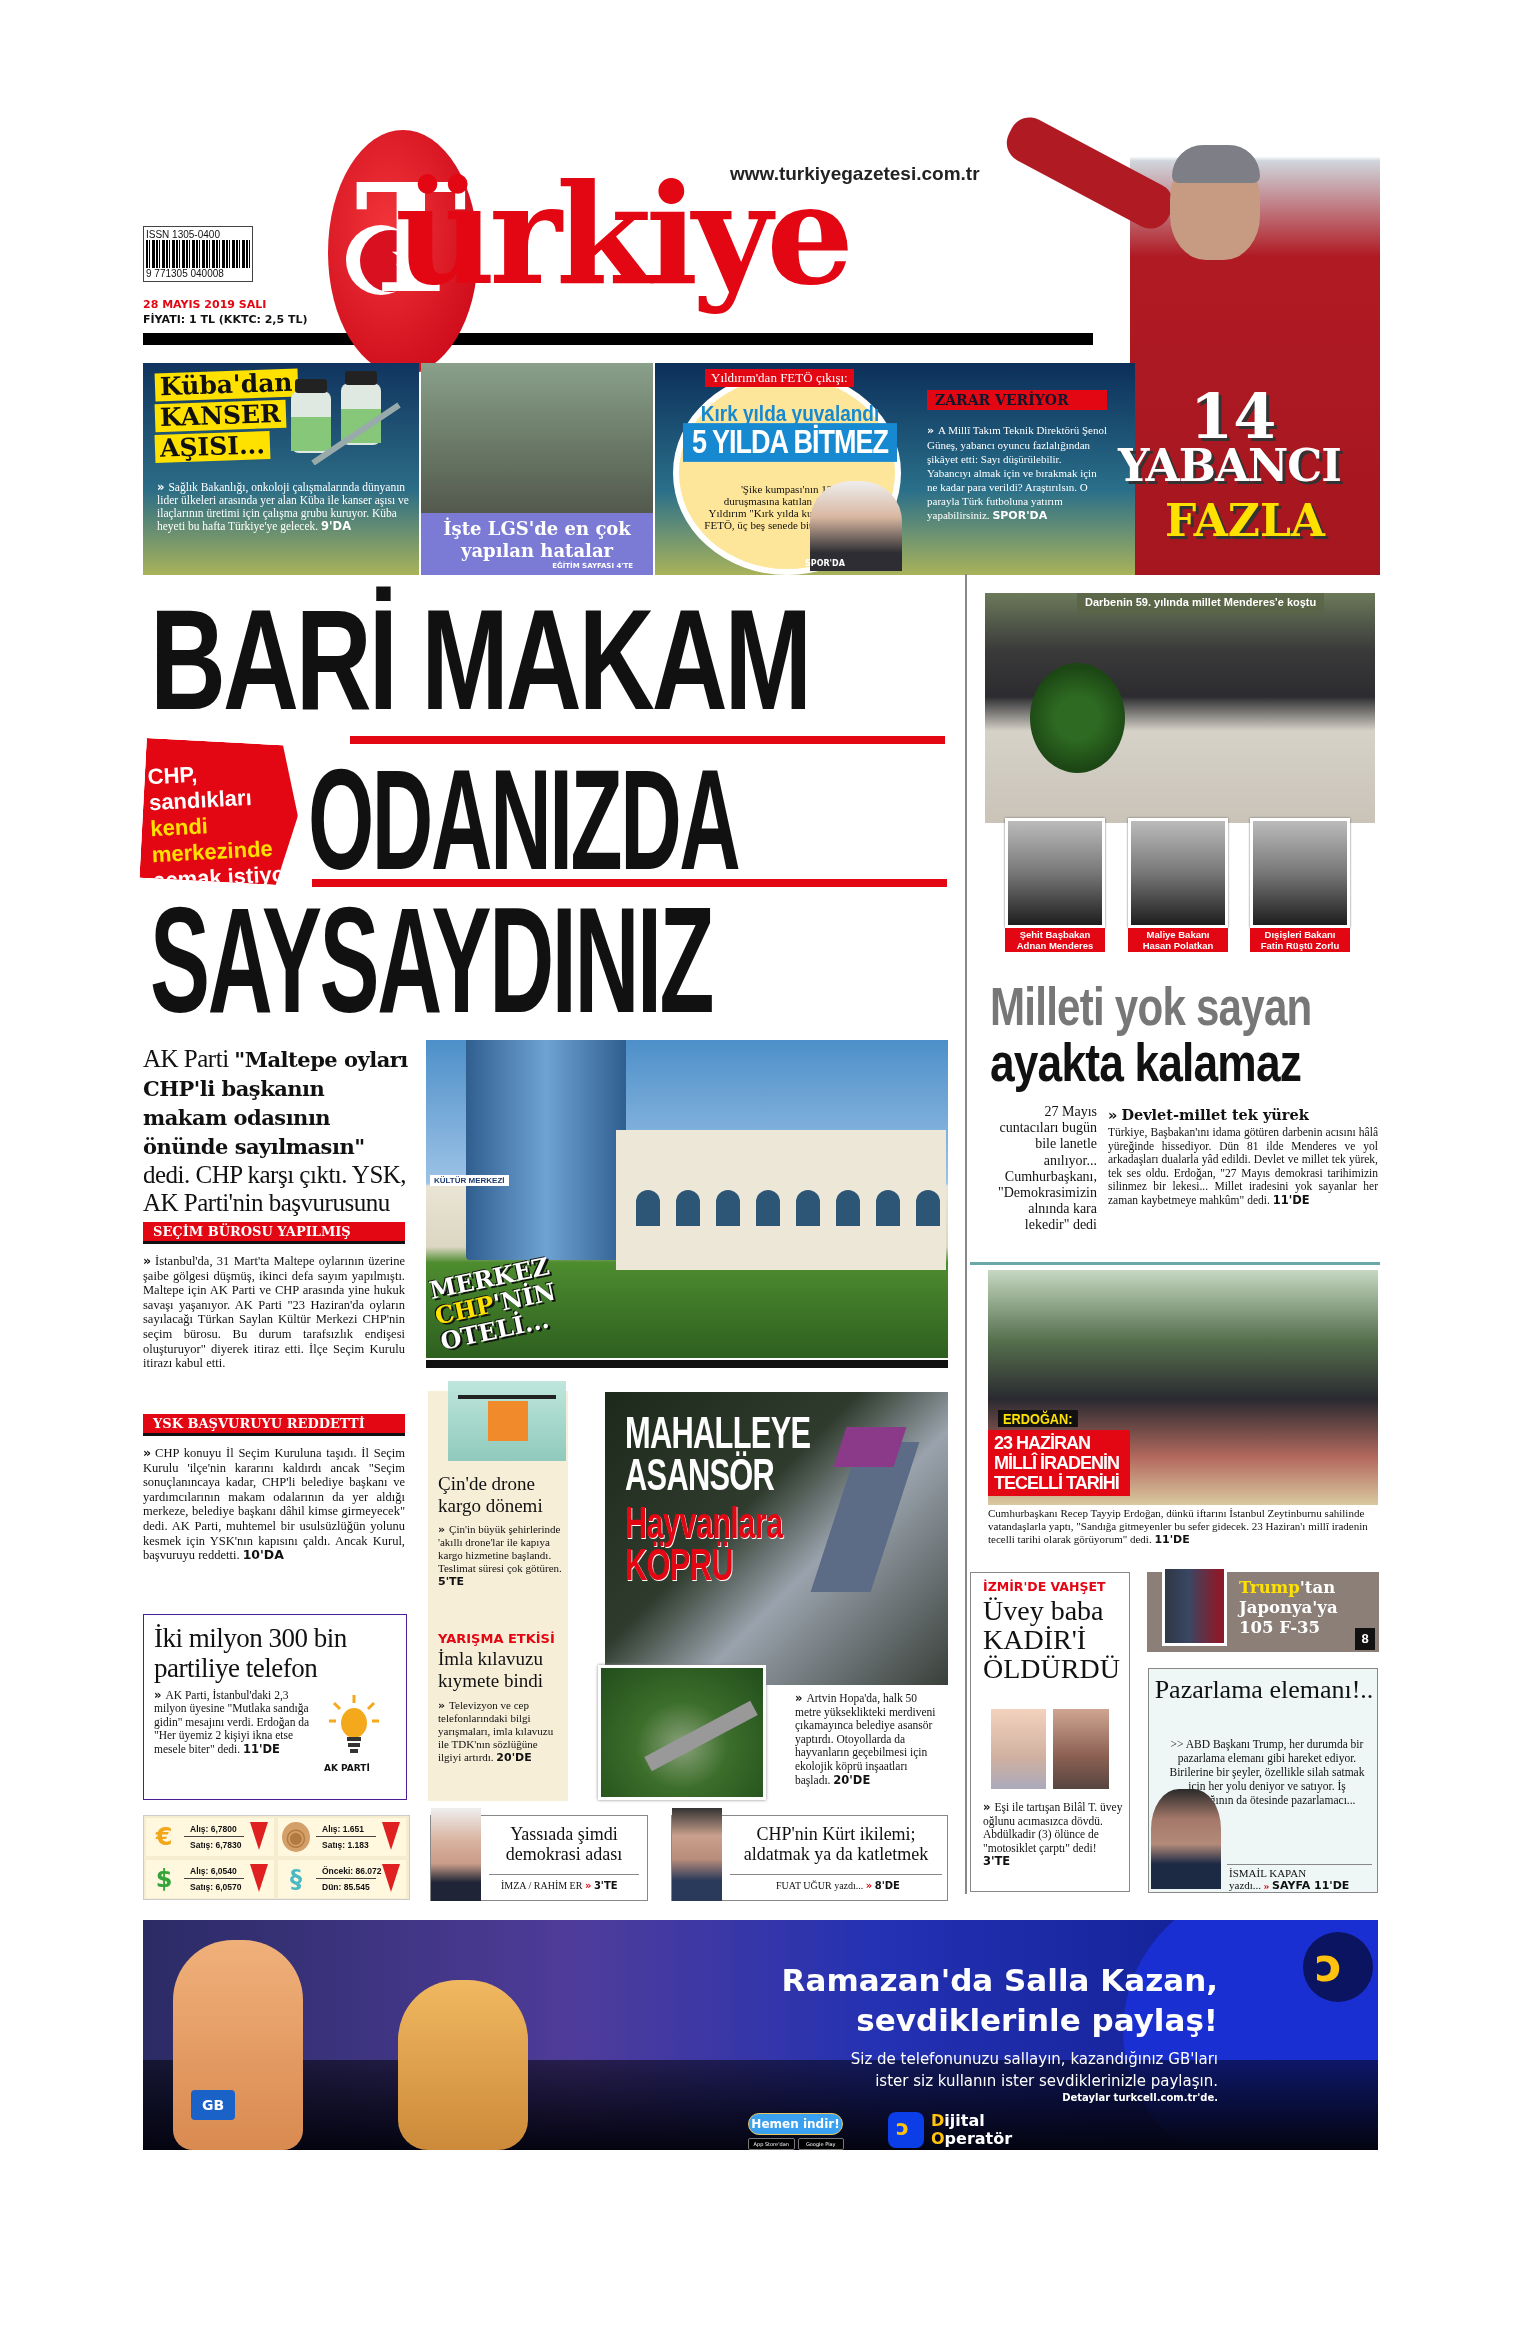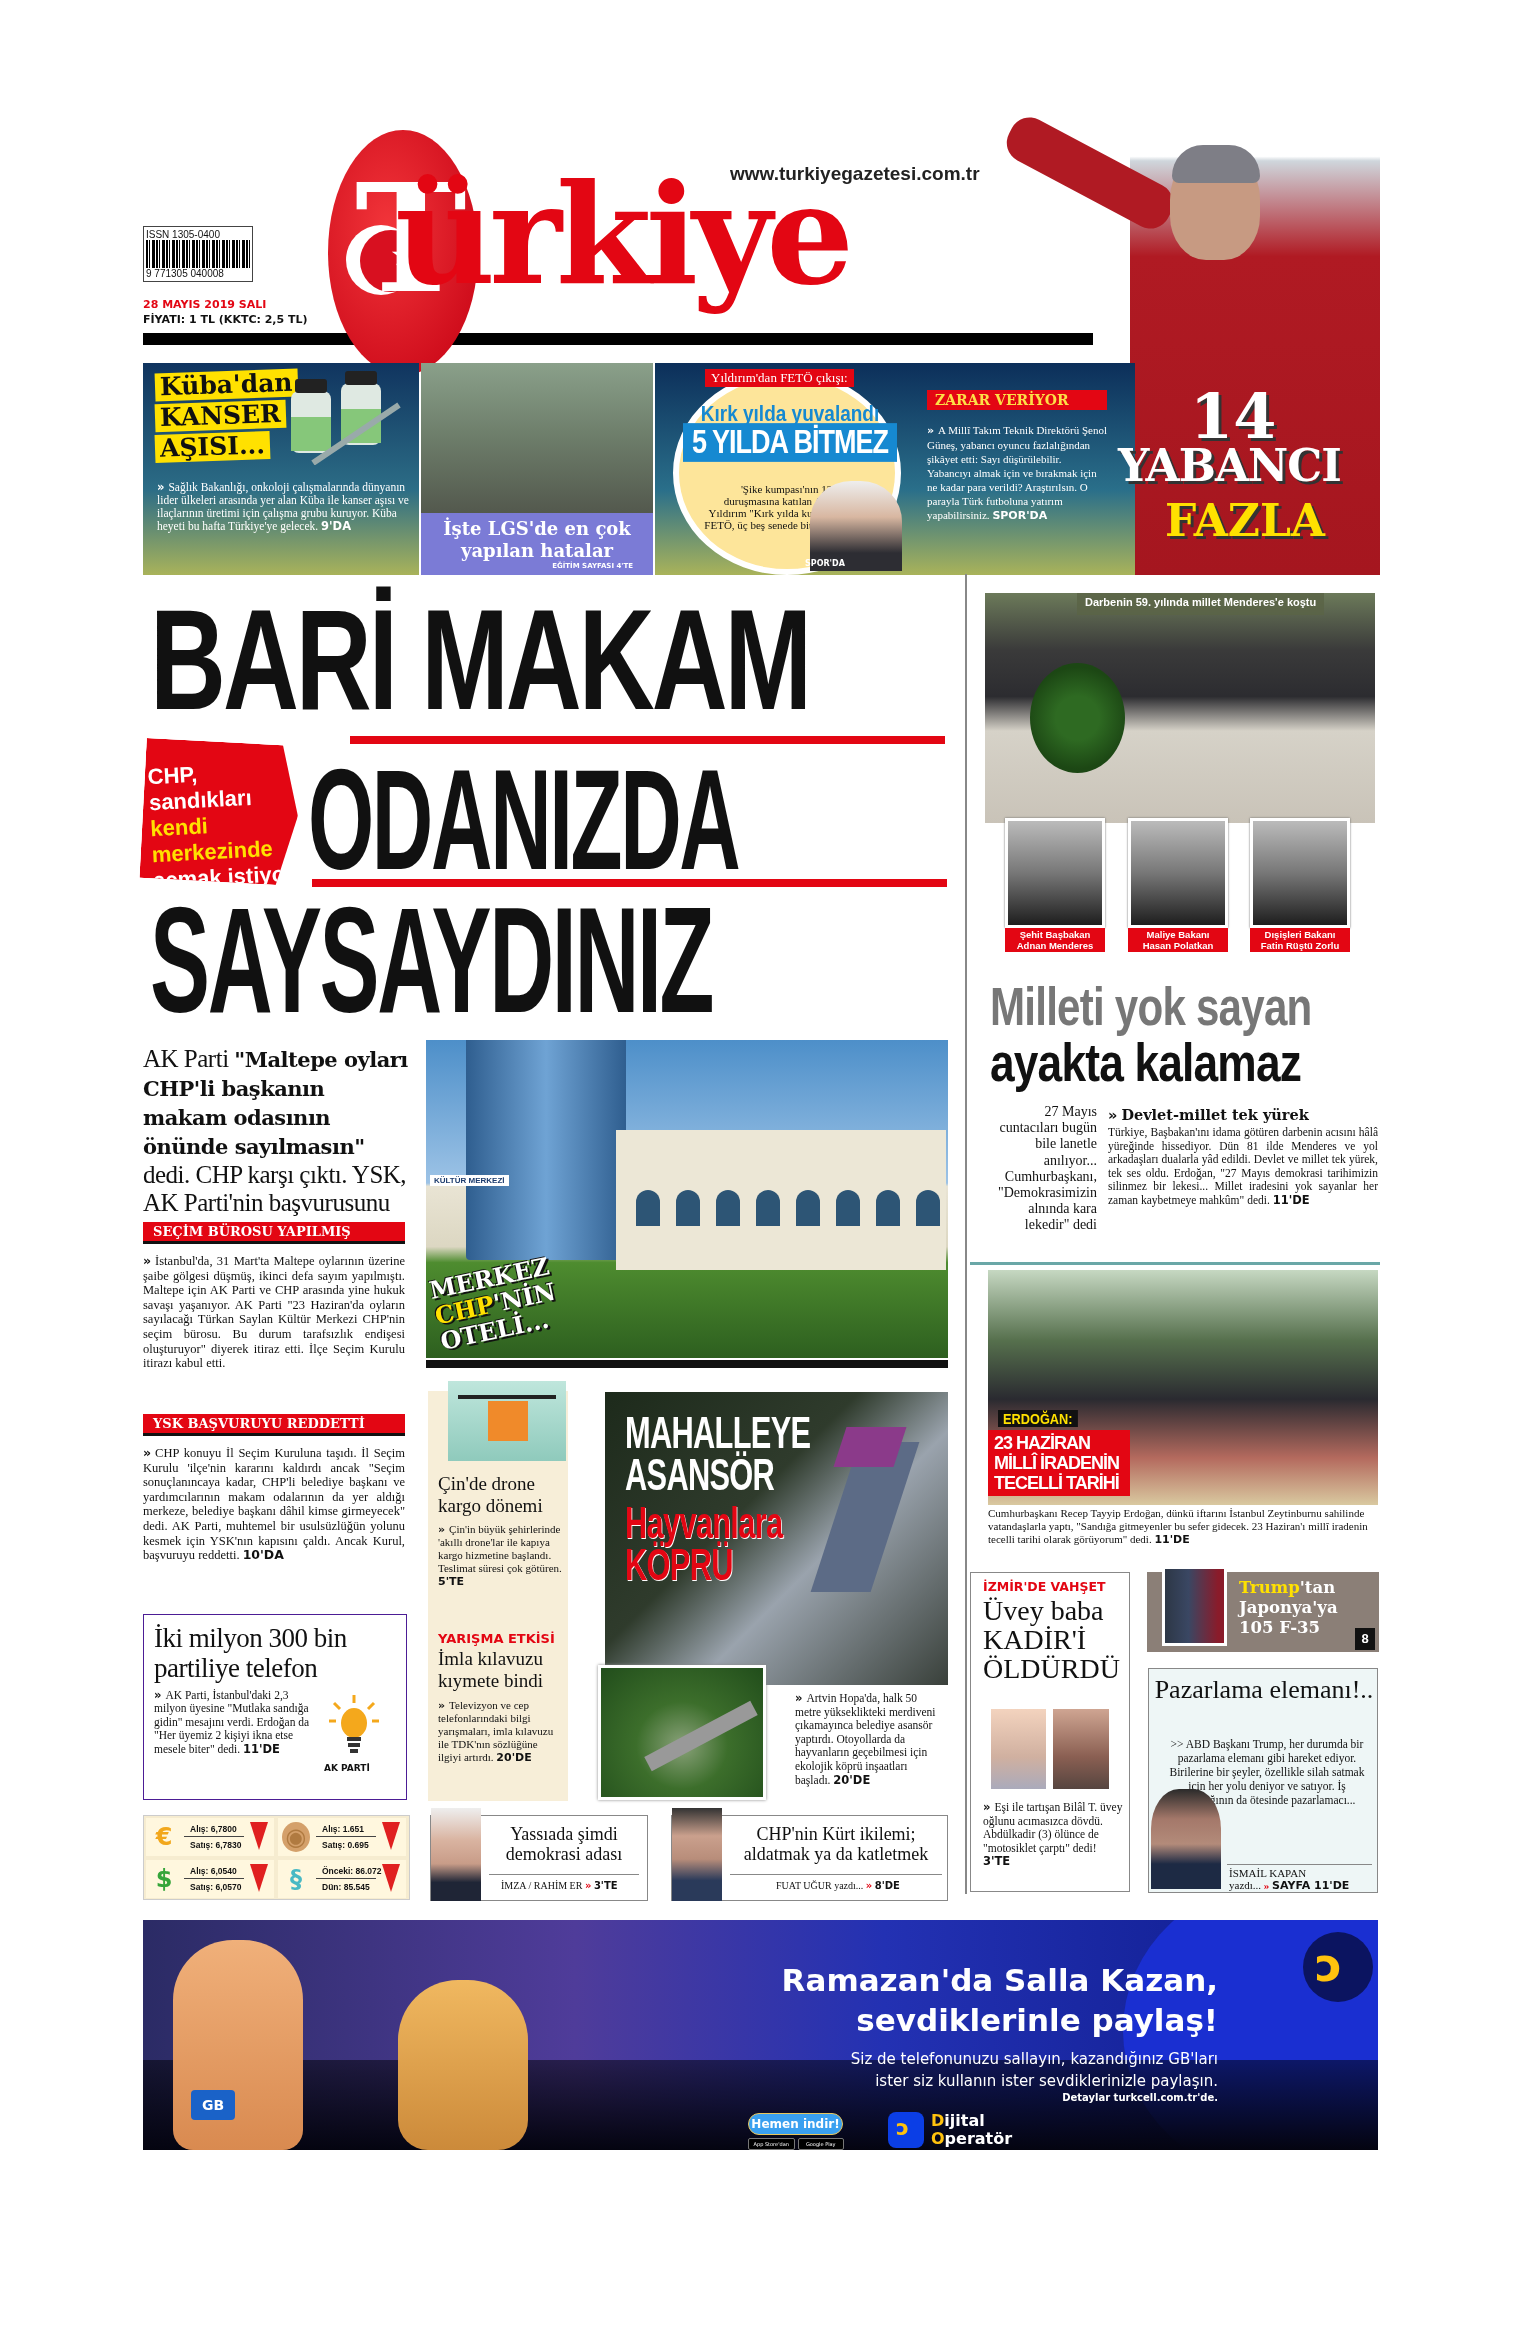--- a/index.html
+++ b/index.html
@@ -46,21 +46,21 @@
 #lgs-title{font-family:"DejaVu Serif",serif;font-weight:bold;font-size:18px;line-height:22px;color:#fff;padding-top:5px}
 #lgs-ref{font-family:"DejaVu Sans",sans-serif;font-weight:bold;font-size:7px;color:#fff;text-align:right;padding-right:20px}
 #teaser-feto{left:655px;top:363px;width:480px;height:212px;background:linear-gradient(180deg,#0c2f5a 0,#2a6f8a 60%,#a9b35a 100%)}
 #feto-circle{left:18px;top:8px;width:228px;height:204px;border-radius:50%;background:#fde59a;border:6px solid #fff}
 #feto-kicker{left:50px;top:6px;background:#e30613;color:#fff;font-family:"Liberation Serif",serif;font-size:13px;padding:1px 6px}
 #feto-h1{left:30px;top:40px;width:210px;text-align:center;font-family:"Liberation Sans",sans-serif;font-weight:bold;font-size:19px;color:#1689d1;transform:scaleY(1.2)}
 #feto-h2{left:28px;top:64px;width:214px;text-align:center;font-family:"Liberation Sans",sans-serif;font-weight:bold;font-size:27px;color:#fff;background:#1689d1;-webkit-text-stroke:0;transform:scaleY(1.25);letter-spacing:-1px}
 #feto-body{left:45px;top:120px;width:135px;text-align:right;font-family:"Liberation Serif",serif;font-size:11px;line-height:12px}
 #feto-photo{left:155px;top:118px;width:92px;height:90px;border-radius:45% 45% 0 0;background:linear-gradient(180deg,#eee 0,#d8b7a1 40%,#2d2d33 80%)}
 #feto-ref{left:150px;top:196px;font-family:"DejaVu Sans",sans-serif;font-weight:bold;font-size:8px;color:#fff}
-#zarar-kicker{left:272px;top:27px;background:#e30613;color:#fde047;font-family:"DejaVu Serif",serif;font-weight:bold;font-size:14px;padding:2px 8px;width:180px}
+#zarar-kicker{left:272px;top:27px;background:#e30613;color:#0f172a;font-family:"DejaVu Serif",serif;font-weight:bold;font-size:14px;padding:2px 8px;width:180px}
 #zarar-body{left:272px;top:60px;width:180px;font-family:"Liberation Serif",serif;font-size:11px;line-height:14px;color:#fff}
 
 
 #hl-1{left:150px;top:590px;width:800px;font-family:"Liberation Sans",sans-serif;font-weight:bold;font-size:142px;line-height:140px;letter-spacing:-4px;transform:scaleX(0.74);transform-origin:left top;white-space:nowrap}
 #hl-rule-1{left:350px;top:736px;width:595px;height:8px;background:#e30613}
 #hl-2{left:308px;top:750px;font-family:"Liberation Sans",sans-serif;font-weight:bold;font-size:142px;line-height:140px;letter-spacing:-4px;transform:scaleX(0.6);transform-origin:left top;white-space:nowrap}
 #hl-rule-2{left:312px;top:879px;width:635px;height:8px;background:#e30613}
 #hl-3{left:150px;top:885px;font-family:"Liberation Sans",sans-serif;font-weight:bold;font-size:150px;line-height:150px;letter-spacing:-4px;transform:scaleX(0.6);transform-origin:left top;white-space:nowrap}
 #arrow-tag{left:143px;top:742px;width:155px;height:140px;background:#e30613;transform:rotate(3deg);clip-path:polygon(0 0,88% 0,100% 50%,88% 100%,0 100%)}
 #arrow-tag .in{position:absolute;left:8px;top:18px;width:150px;font-family:"Liberation Sans",sans-serif;font-weight:bold;font-size:22px;line-height:26px;transform:rotate(-6deg)}
@@ -440,21 +440,21 @@
     <div class="ic" style="color:#f2a71b">€</div>
     <div class="l1">Alış: 6,7800</div>
     <div class="rule"></div>
     <div class="l2">Satış: 6,7830</div>
     <div class="down"></div>
   </div>
   <div class="fx" style="left:134px;top:2px">
     <div class="ic" style="background:#d4a06a;color:#b07a40">◉</div>
     <div class="l1">Alış: 1.651</div>
     <div class="rule"></div>
-    <div class="l2">Satış: 0.695</div>
+    <div class="l2">Satış: 1.183</div>
     <div class="down"></div>
   </div>
   <div class="fx" style="left:2px;top:44px">
     <div class="ic" style="color:#35a53a">$</div>
     <div class="l1">Alış: 6,0540</div>
     <div class="rule"></div>
     <div class="l2">Satış: 6,0570</div>
     <div class="down"></div>
   </div>
   <div class="fx" style="left:134px;top:44px">

